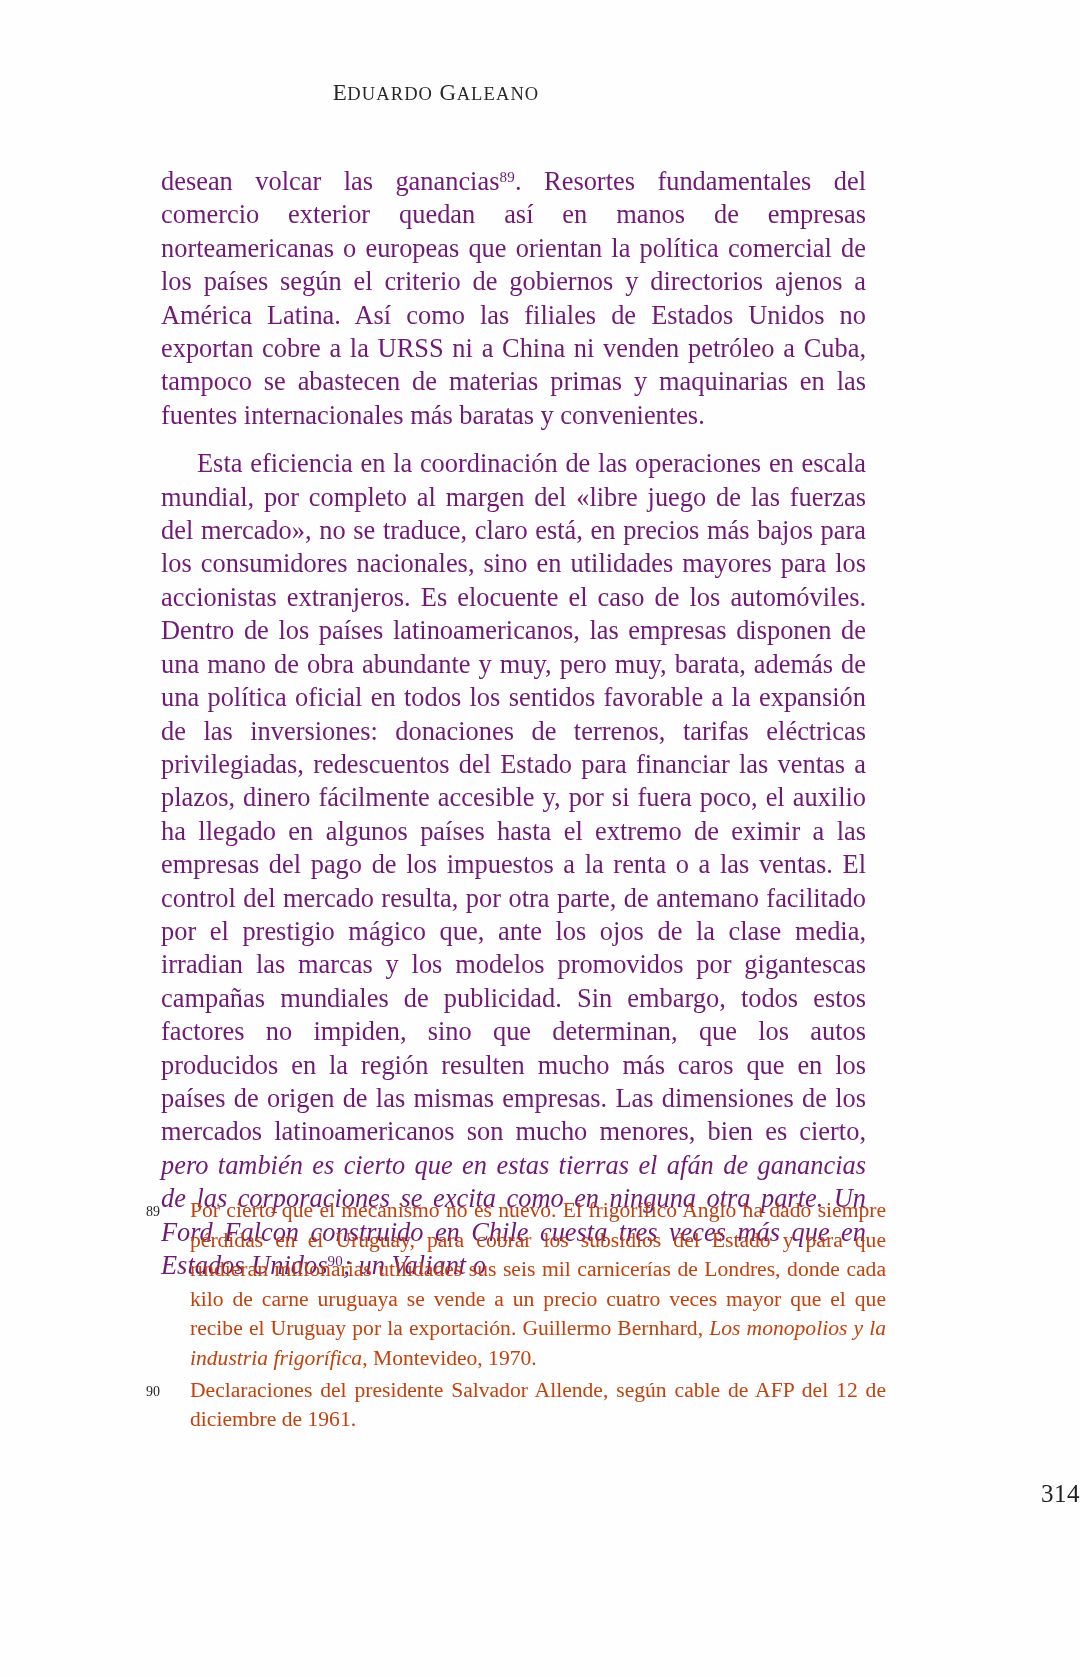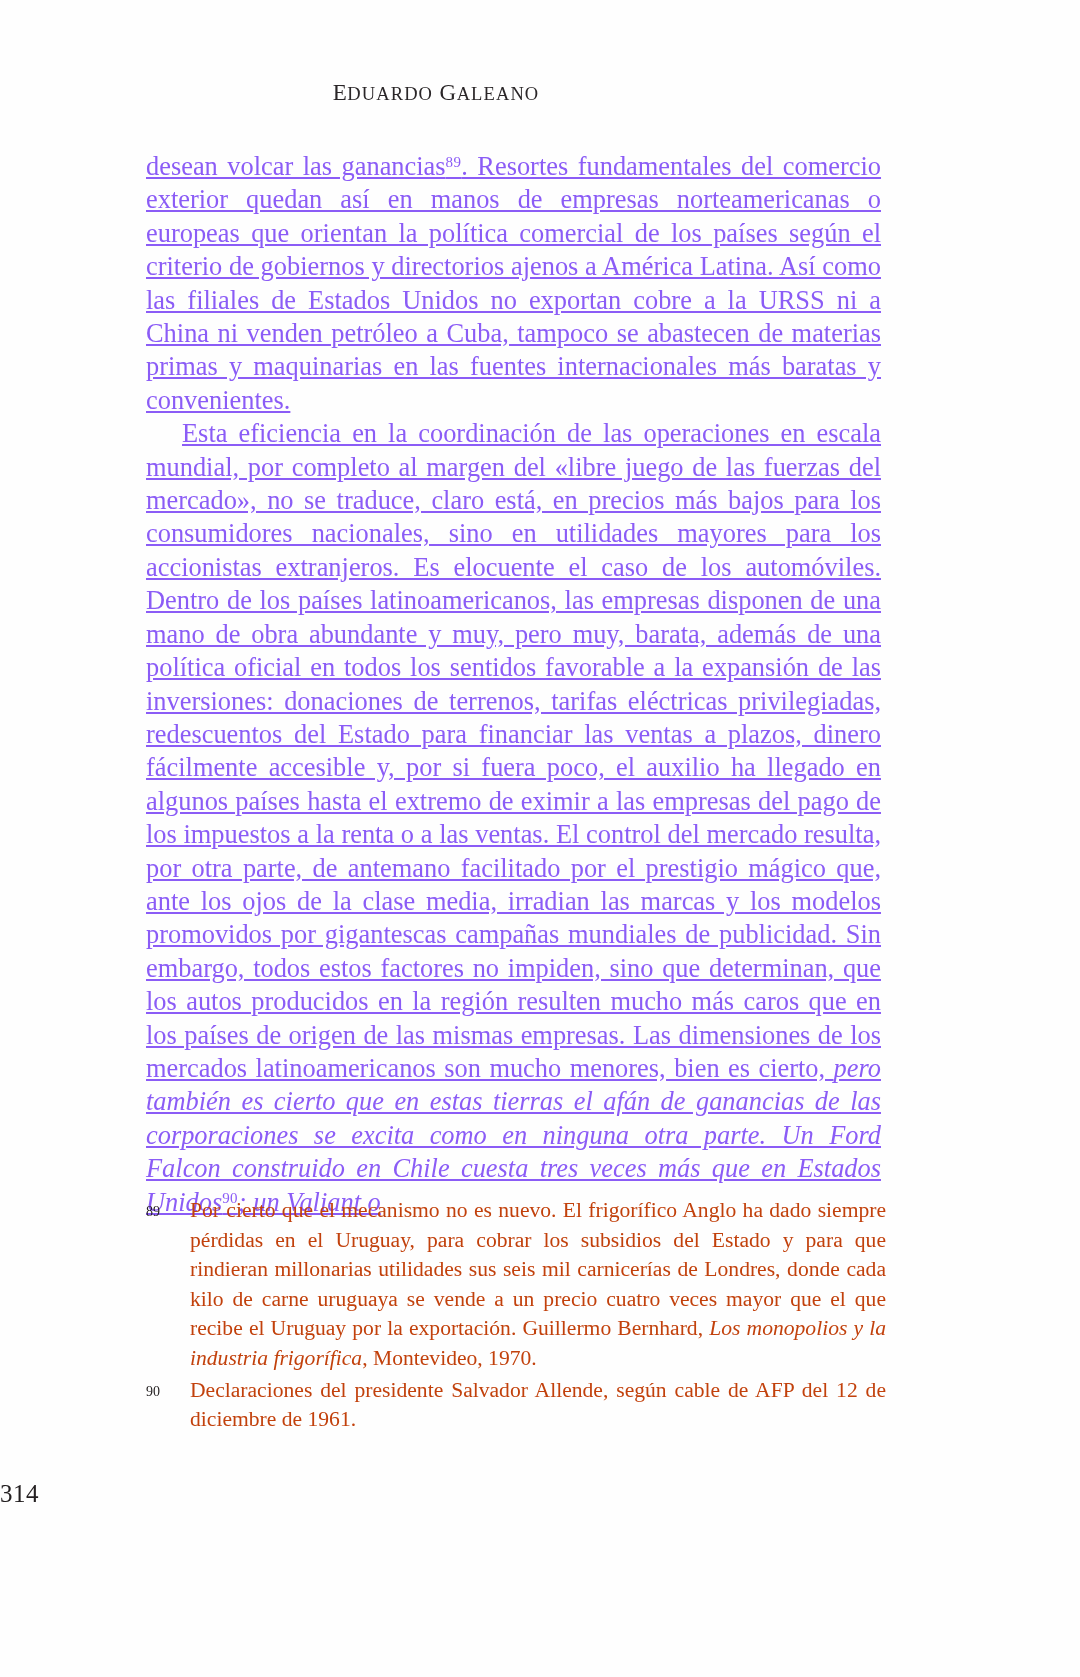--- a/index.html
+++ b/index.html
@@ -46,28 +46,27 @@
 
   
   .textblock {
     position: absolute;
     top: 150px;
     left: 146px;
     width: 735px;
   }
 
   p.body {
-    margin: 0;
+    margin: 15px;
     font-size: 26.4px;
     line-height: 33.4px;
     text-align: justify;
     text-justify: inter-word;
     hyphens: none;
-    color: #8b5cf6;
-    text-decoration: underline;
+    color: #701a75;
   }
   p.body.indent {
     text-indent: 36px;
   }
 
   sup.fn {
     font-size: 15px;
     vertical-align: 0.52em;
     line-height: 0;
     letter-spacing: 0.3px;
@@ -108,21 +107,21 @@
   .fn-text em {
     font-style: italic;
   }
 
   
   .folio {
     position: absolute;
     top: 1480px;
     left: 0;
     width: 1080px;
-    text-align: left;
+    text-align: right;
     font-size: 25px;
     color: #231f20;
     letter-spacing: 0.5px;
   }
 </style>
 </head>
 <body>
 
 <div class="page">
 

